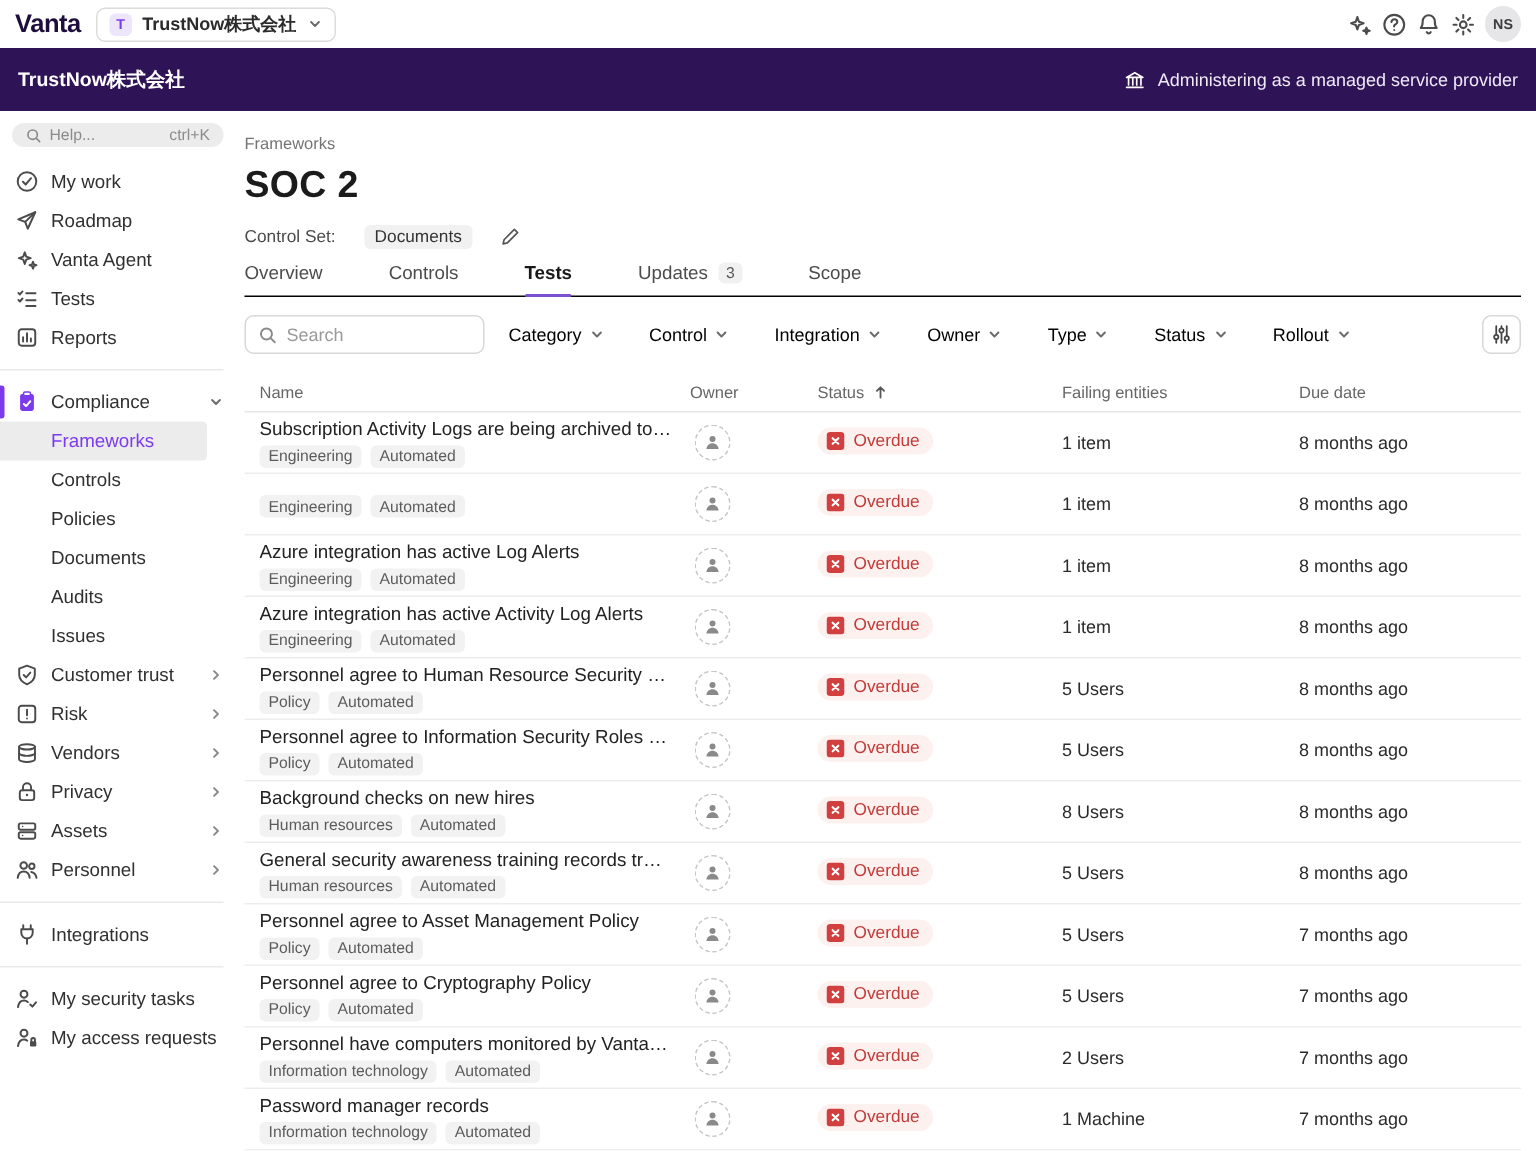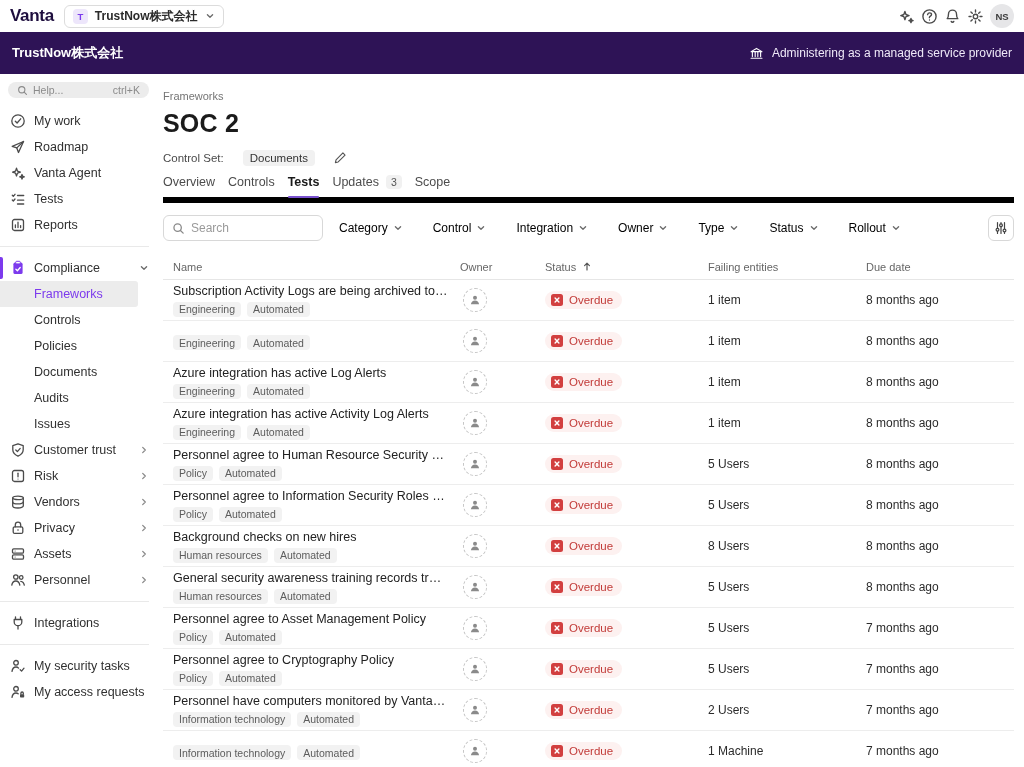--- a/index.html
+++ b/index.html
@@ -34,21 +34,21 @@
   .sb-divider{height:1px;background:#e9e9e9;margin:8px 14px 8px 0}
 
   
   .main{flex:1;padding:16px 10px 0 0;min-width:0}
   .breadcrumb{font-size:11px;color:#757575;line-height:13px}
   .page-title{font-size:25px;font-weight:700;color:#1b1b1b;margin-top:6px;line-height:29px;letter-spacing:.2px}
   .control-set{display:flex;align-items:center;gap:19px;margin-top:10px;font-size:11.5px;color:#4a4a4a;height:19px}
   .cs-pill{background:#f1f1f1;border-radius:4px;padding:2px 7px;color:#333}
   .pencil-btn{display:flex;cursor:pointer}
 
-  .tabs{display:flex;gap:13px;margin-top:8px;border-bottom:6px solid #000000}
+  .tabs{display:flex;gap:44px;margin-top:8px;border-bottom:1px solid #000000}
   .tab{padding-bottom:8px;font-size:12.5px;color:#4c4c4c;display:flex;align-items:center;gap:7px;position:relative;cursor:pointer}
   .tab.active{font-weight:700;color:#191919}
   .tab.active::after{content:'';position:absolute;left:0;right:0;bottom:-1px;height:2px;background:#7a52cf;border-radius:2px}
   .tab-badge{background:#f1f1f1;border-radius:4px;font-size:10.5px;padding:1px 5px;color:#555;font-weight:400}
 
   .filter-row{display:flex;align-items:center;margin-top:12px;height:26px}
   .search-box{position:relative;width:148px}
   .search-box input{width:160px;height:26px;border:1px solid #d8d8d8;border-radius:6px;padding:0 8px 0 27px;font-size:12px;color:#333;font-family:inherit;outline:none;background:#fff}
   .search-box input::placeholder{color:#9a9a9a}
   .search-ic{position:absolute;left:9px;top:7px;display:flex}
@@ -790,20 +790,21 @@
                     <path d="M4.1 4.1l3.8 3.8M7.9 4.1L4.1 7.9" stroke="#fff" stroke-width="1.4" stroke-linecap="round"></path>
                   </svg>
                 </span>
                 <span>Overdue</span>
               </span></div>
             <div class="cell-text">2 Users</div>
             <div class="cell-text">7 months ago</div>
           </div>
           <div class="t-row">
             <div class="cell-name">
+              <div class="test-name">Password manager records</div>
               <div class="tag-row">
                 <span class="tag">Information technology</span>
                 <span class="tag">Automated</span>
               </div>
             </div>
             <div>
               <span class="owner-circle">
                 <svg width="12" height="12" viewBox="0 0 12 12" fill="#8a8a8a">
                   <circle cx="6" cy="3.7" r="2"></circle>
                   <path d="M1.9 10.3c.3-2.3 1.9-3.8 4.1-3.8s3.8 1.5 4.1 3.8z"></path>

